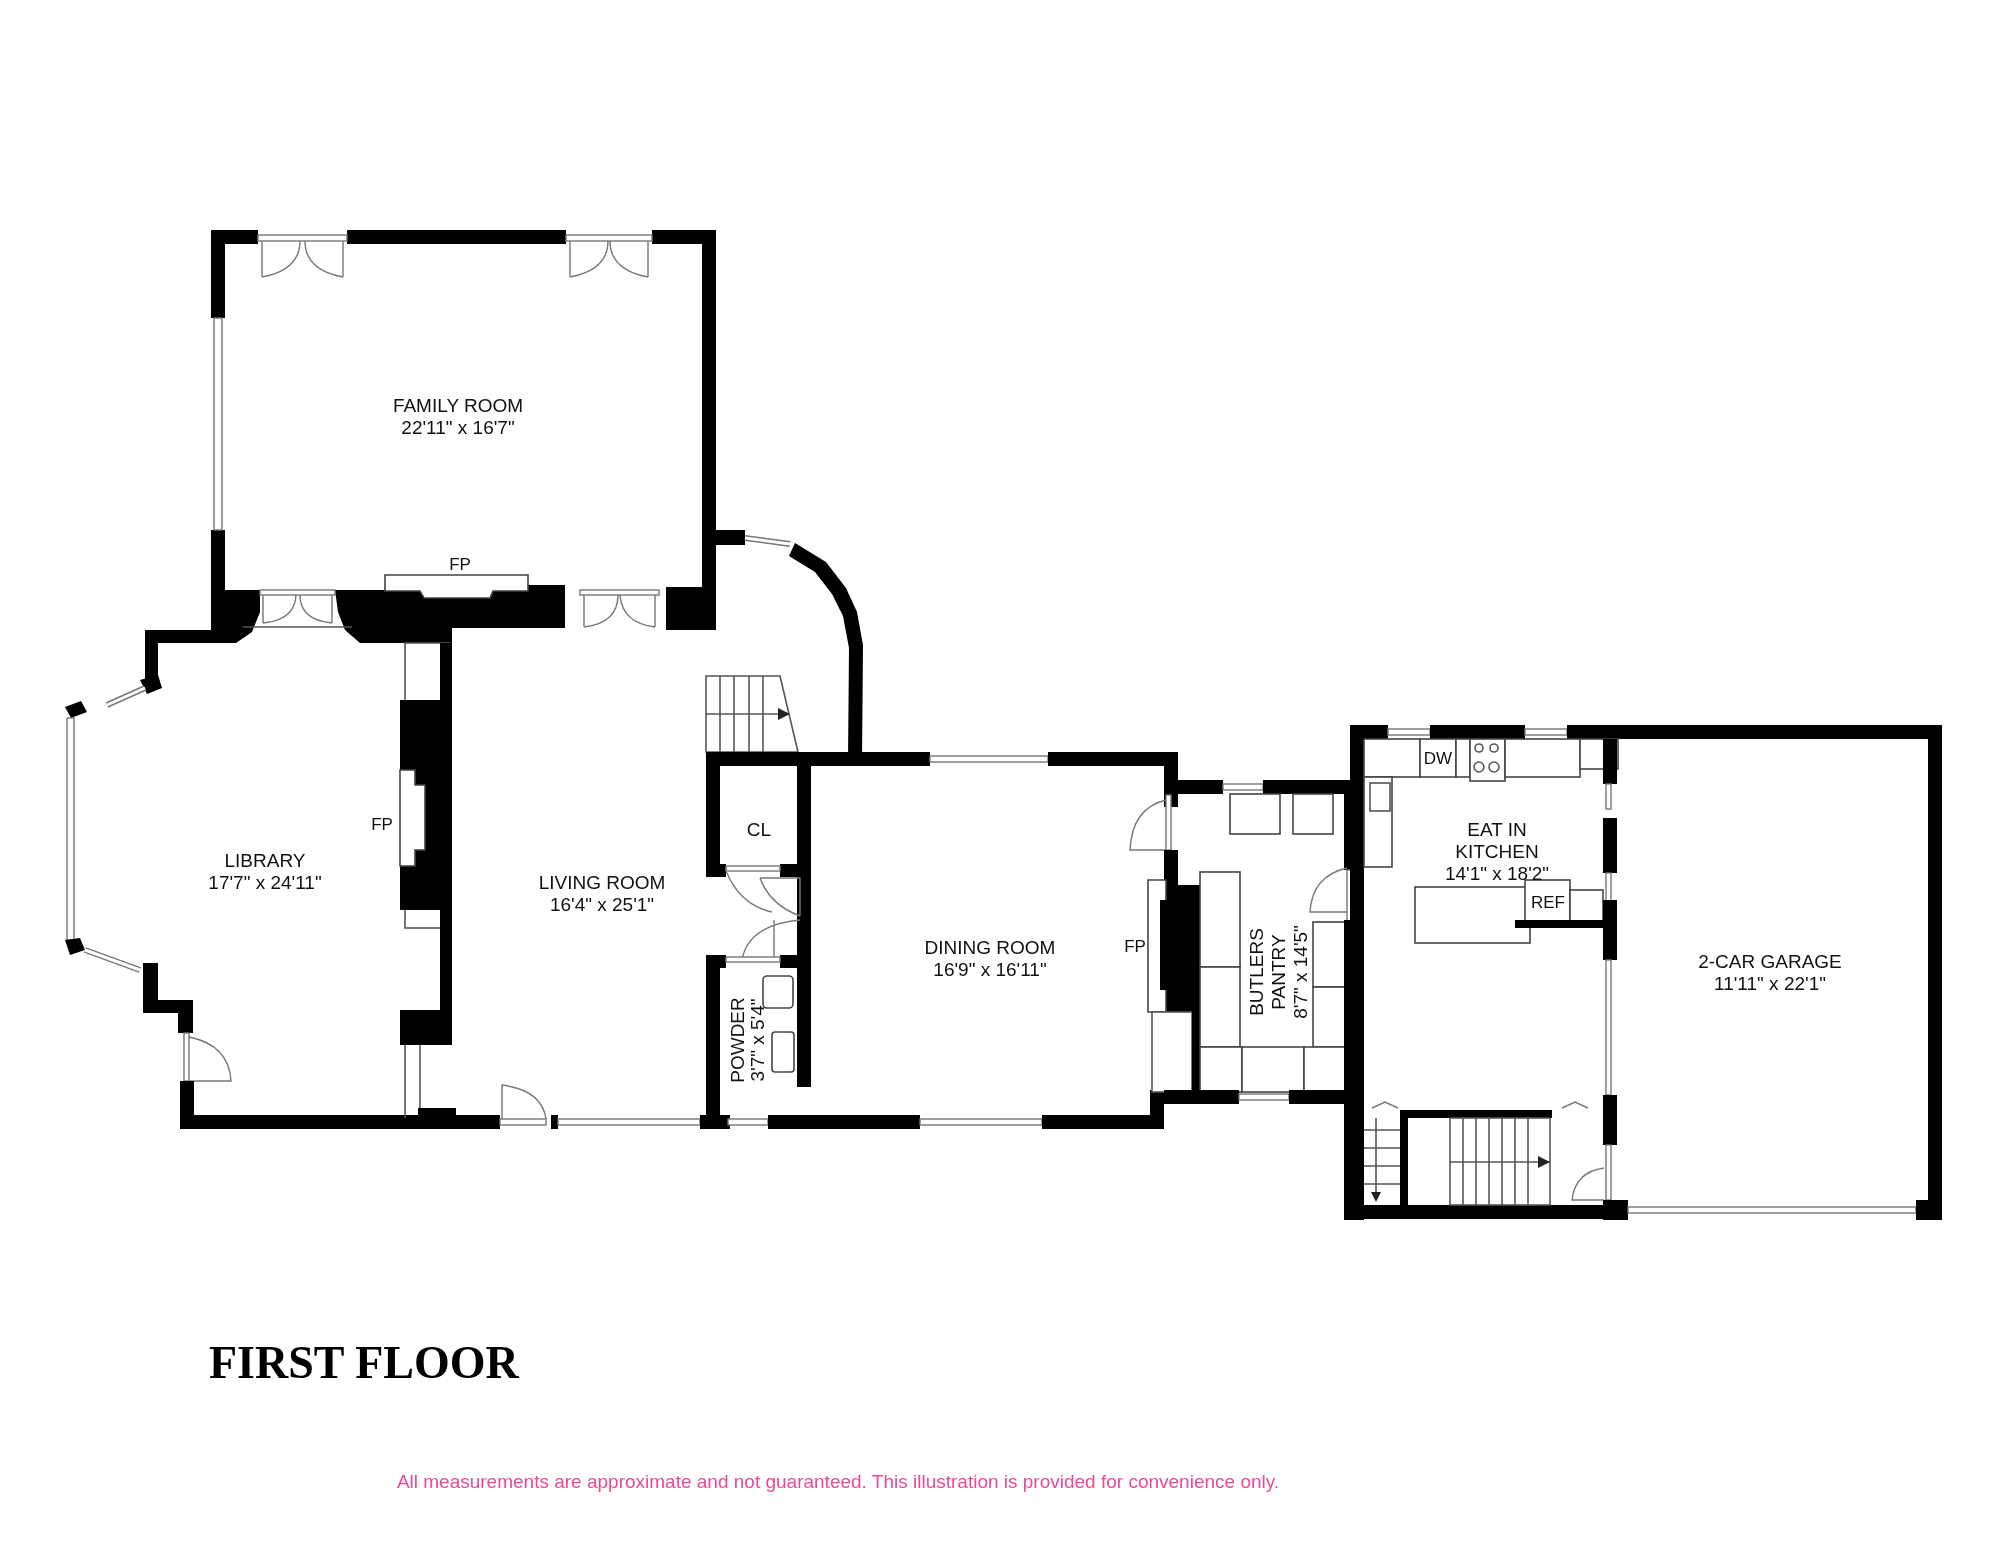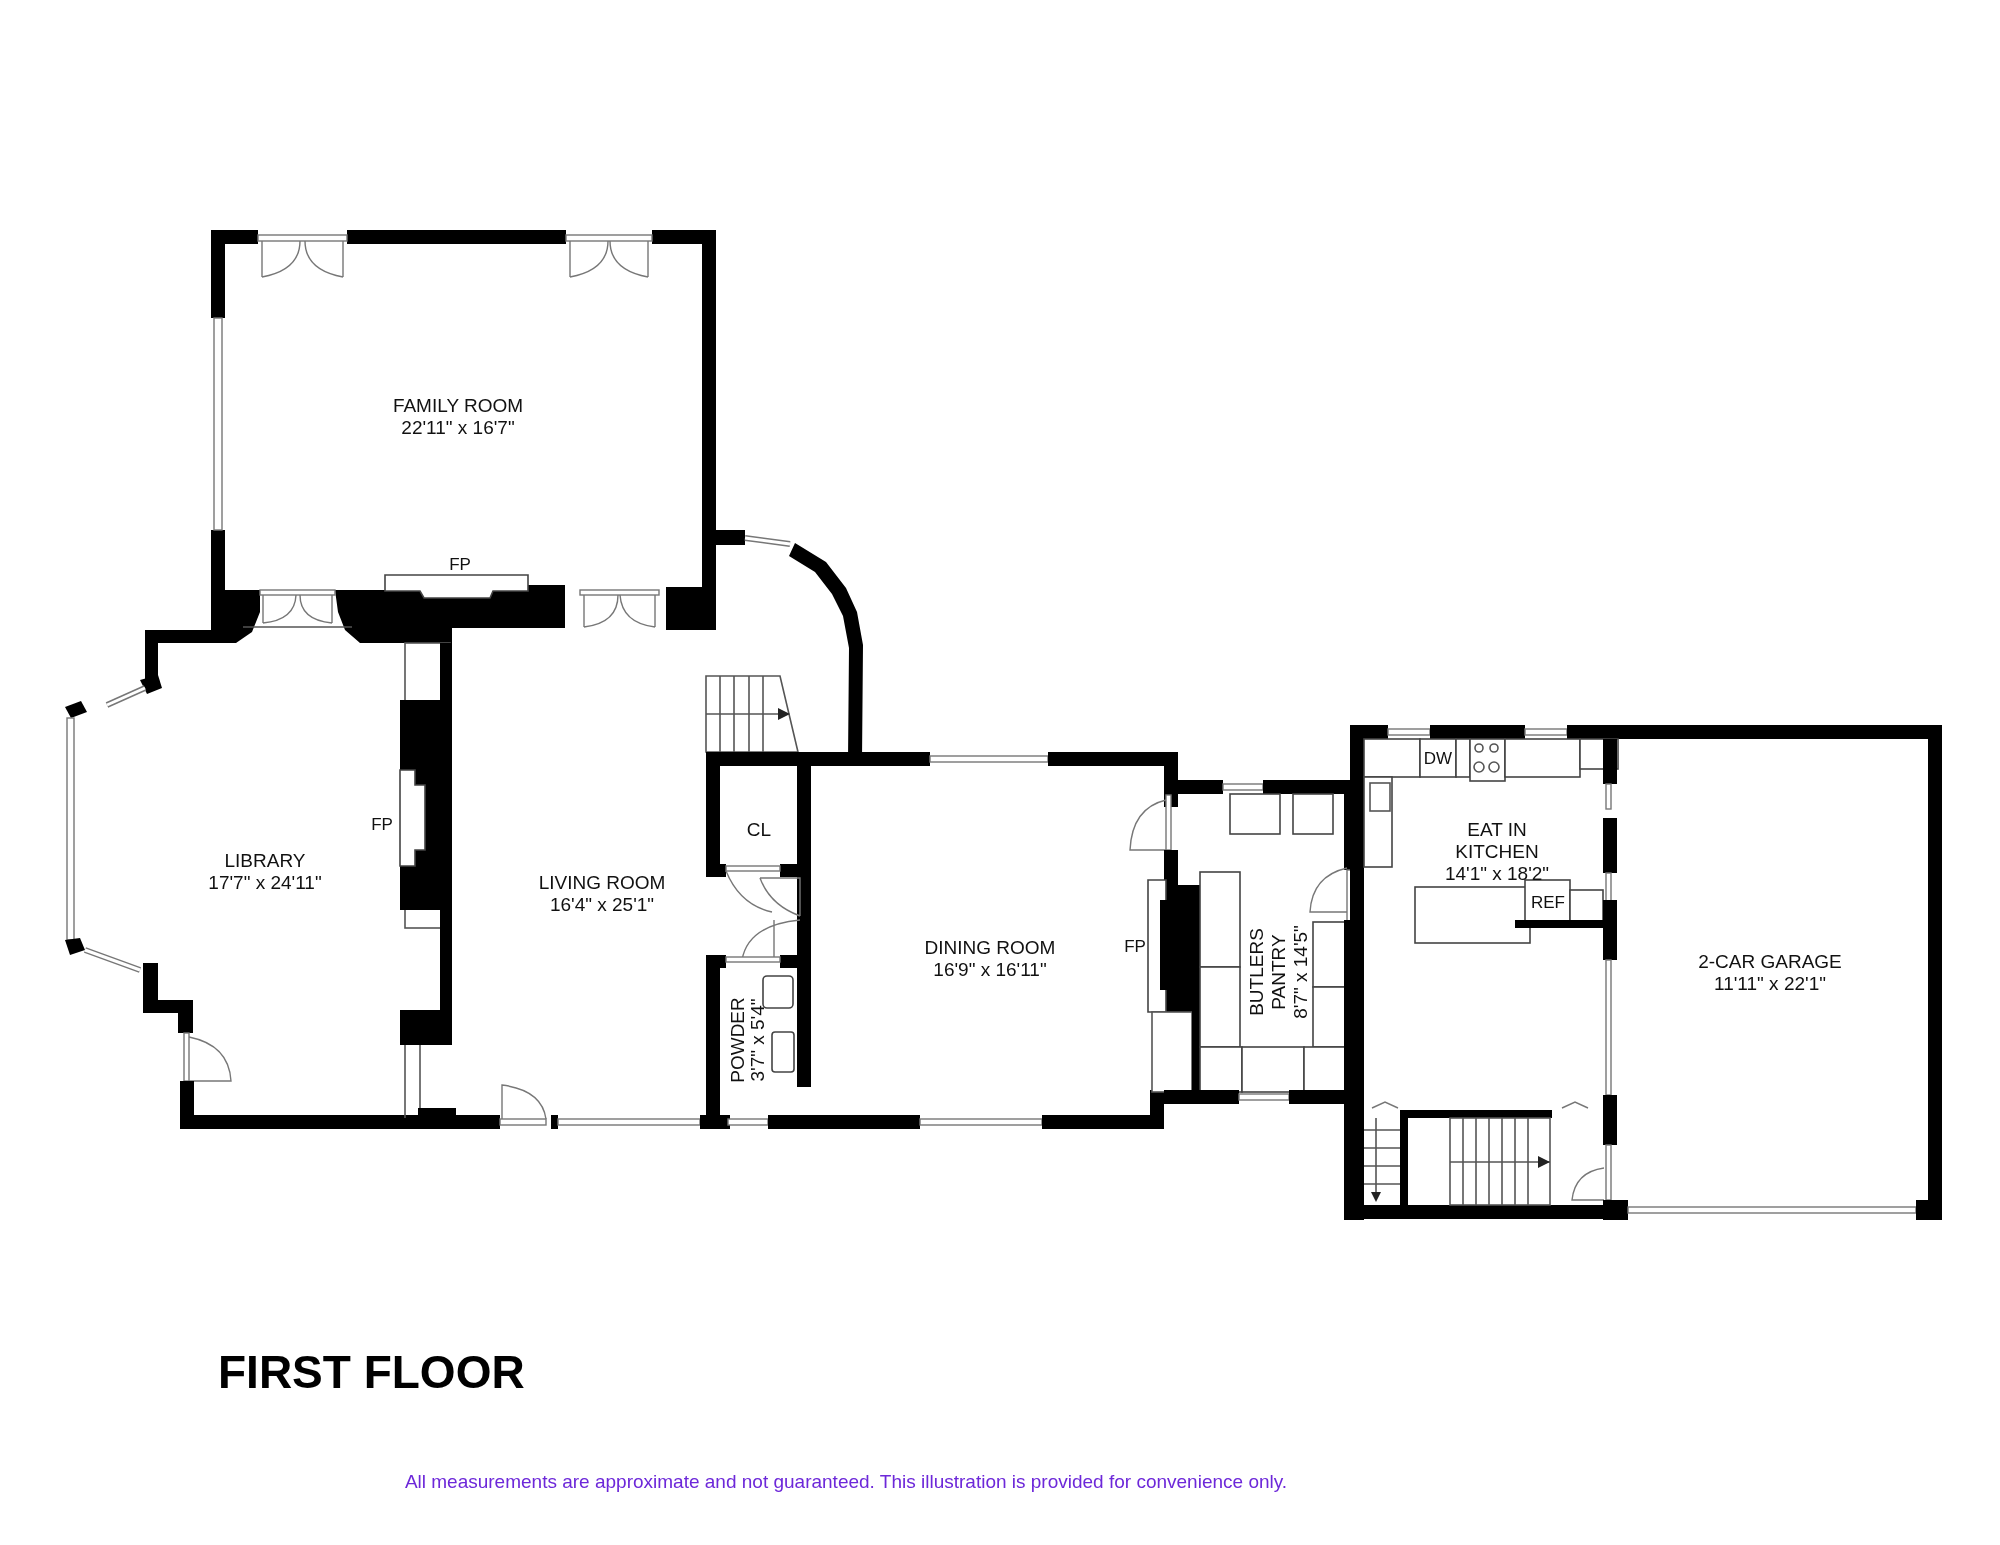--- a/index.html
+++ b/index.html
@@ -5,22 +5,22 @@
   html, body { margin:0; padding:0; background:#ffffff; }
   body { width:2000px; height:1545px; position:relative; overflow:hidden; font-family:"Liberation Sans", sans-serif; }
   svg.plan { position:absolute; left:0; top:0; width:2000px; height:1545px; }
   .wall { fill:#000; }
   .thin { fill:none; stroke:#555; stroke-width:1.6; }
   .win { fill:#fff; stroke:#777; stroke-width:1.4; }
   .swing { fill:none; stroke:#777; stroke-width:1.4; }
   .fix { fill:#fff; stroke:#444; stroke-width:1.6; }
   .lbl { font-family:"Liberation Sans", sans-serif; fill:#111; font-size:19px; text-anchor:middle; }
   .lbl-sm { font-family:"Liberation Sans", sans-serif; fill:#111; font-size:17px; text-anchor:middle; }
-  .title { position:absolute; left:205px; top:1332px; font-family:Liberation Sans, sans-serif; font-weight:bold; font-size:46px; color:#000; letter-spacing:0px; margin:13px; }
-  .footer { position:absolute; left:16px; width:1640px; top:1468px; text-align:center; font-family:"Liberation Sans", sans-serif; font-size:19px; color:#6d28d9; line-height:27px; }
+  .title { position:absolute; left:205px; top:1332px; font-family:Liberation Serif, serif; font-weight:bold; font-size:46px; color:#000; letter-spacing:0px; margin:4px; }
+  .footer { position:absolute; left:8px; width:1640px; top:1468px; text-align:center; font-family:"Liberation Sans", sans-serif; font-size:19px; color:#ec4899; line-height:27px; }
   .footer div { margin-left:20px; }
 </style>
 </head>
 <body>
 
 <svg class="plan" viewBox="0 0 2000 1545" xmlns="http://www.w3.org/2000/svg">
 
   <g>
 
     <rect class="wall" x="211" y="230" width="47" height="14"></rect>

